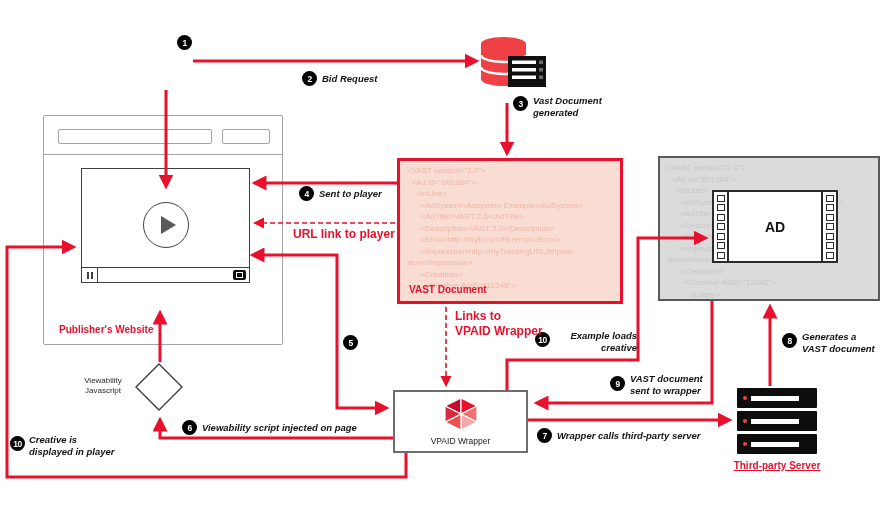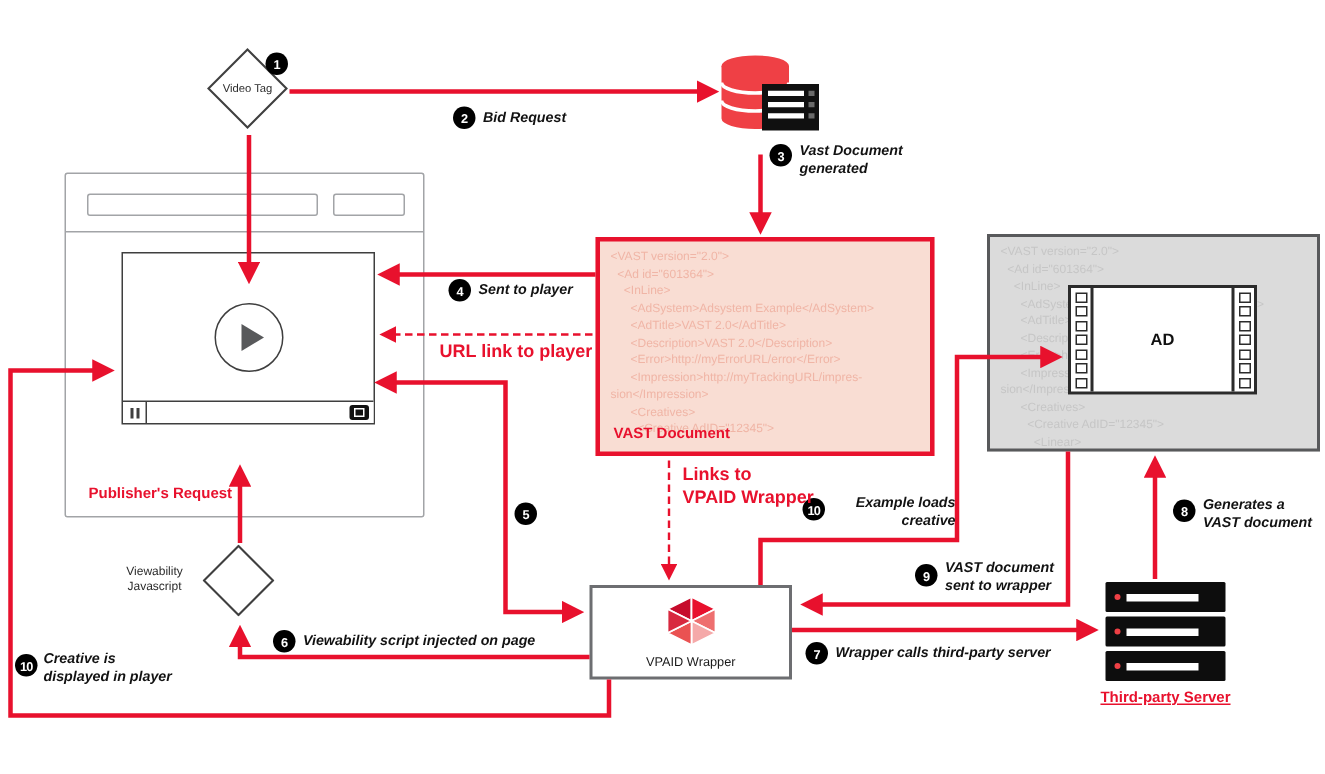--- a/index.html
+++ b/index.html
@@ -40,21 +40,21 @@
   
   .graybox{position:absolute;left:658px;top:156px;width:222px;height:145px;background:#dbdbdb;
            border:2.5px solid #58595b;box-sizing:border-box;z-index:2;}
   .graybox .xml{color:#c6c6c6;}
   .film{position:absolute;left:52px;top:32px;width:126px;height:73px;background:#fff;
         border:2px solid #2b2b2b;box-sizing:border-box;display:flex;z-index:3;}
   .fcol{width:13px;display:flex;flex-direction:column;justify-content:space-evenly;align-items:center;}
   .fcol.l{border-right:2px solid #2b2b2b;}
   .fcol.r{border-left:2px solid #2b2b2b;}
   .fcol i{width:6px;height:5px;border:1.3px solid #2b2b2b;background:#fff;display:block;}
-  .fbody{flex:1;display:flex;align-items:center;justify-content:center;font-weight:700;font-size:11px;color:#111;}
+  .fbody{flex:1;display:flex;align-items:center;justify-content:center;font-weight:700;font-size:14px;color:#111;}
   
   .wrapper{position:absolute;left:393px;top:390px;width:135px;height:63px;background:#fff;
            border:2px solid #6d6e71;box-sizing:border-box;z-index:2;}
   .wrapper svg{position:absolute;left:50%;top:5px;transform:translateX(-50%);}
   .wlabel{position:absolute;left:0;right:0;bottom:5px;text-align:center;font-size:8.5px;color:#1a1a1a;}
   
   .diamond{position:absolute;z-index:3;}
   .dtext{position:absolute;left:0;right:0;top:50%;transform:translateY(-50%);text-align:center;
          font-size:7.5px;color:#2b2b2b;}
   
@@ -92,26 +92,20 @@
       <path d="M712,301 V403 H547" marker-end="url(#ah)"></path>
       <path d="M528,420 H719" marker-end="url(#ah)"></path>
       <path d="M770,386 V317" marker-end="url(#ah)"></path>
     </g>
     <g stroke="#e8112d" stroke-width="1.6" fill="none" stroke-dasharray="5,3">
       <path d="M395,223 H263" marker-end="url(#ahd)"></path>
       <path d="M446,307 V377" marker-end="url(#ahd)"></path>
     </g>
   </svg>
 
-  <div class="diamond" style="left:138px;top:32px;width:54px;height:54px;">
-    <svg width="54" height="54">
-      <polygon points="27,1 53,27 27,53 1,27" fill="#fff" stroke="#3f3f3f" stroke-width="1.4"></polygon>
-    </svg>
-    <span class="dtext">Video Tag</span>
-  </div>
 
   <svg class="abs" style="left:478px;top:34px;z-index:3;" width="72" height="74">
     <ellipse cx="25.5" cy="10" rx="22.5" ry="7" fill="#ef4045"></ellipse>
     <path d="M3,10 V45 a22.5,7 0 0 0 45,0 V10" fill="#ef4045"></path>
     <path d="M3,21 a22.5,7 0 0 0 45,0" stroke="#fff" stroke-width="2.4" fill="none"></path>
     <path d="M3,33 a22.5,7 0 0 0 45,0" stroke="#fff" stroke-width="2.4" fill="none"></path>
     <rect x="30" y="22" width="38" height="31" fill="#101010"></rect>
     <rect x="34" y="26.5" width="24" height="3.5" fill="#fff"></rect>
     <rect x="34" y="34" width="24" height="3.5" fill="#fff"></rect>
     <rect x="34" y="41.5" width="24" height="3.5" fill="#fff"></rect>
@@ -133,21 +127,21 @@
         <div class="pause">
             <i></i>
             <i></i>
           </div>
         <div class="fs">
             <i></i>
           </div>
       </div>
     </div>
   </div>
-  <span class="rtext" style="left:59px;top:324px;font-size:10px;">Publisher's Request</span>
+  <span class="rtext" style="left:59px;top:324px;font-size:10px;">Publisher's Website</span>
 
   <div class="vastbox">
     <div class="xml">&lt;VAST version="2.0"&gt;
   &lt;Ad id="601364"&gt;
     &lt;InLine&gt;
       &lt;AdSystem&gt;Adsystem Example&lt;/AdSystem&gt;
       &lt;AdTitle&gt;VAST 2.0&lt;/AdTitle&gt;
       &lt;Description&gt;VAST 2.0&lt;/Description&gt;
       &lt;Error&gt;http://myErrorURL/error&lt;/Error&gt;
       &lt;Impression&gt;http://myTrackingURL/impres-

